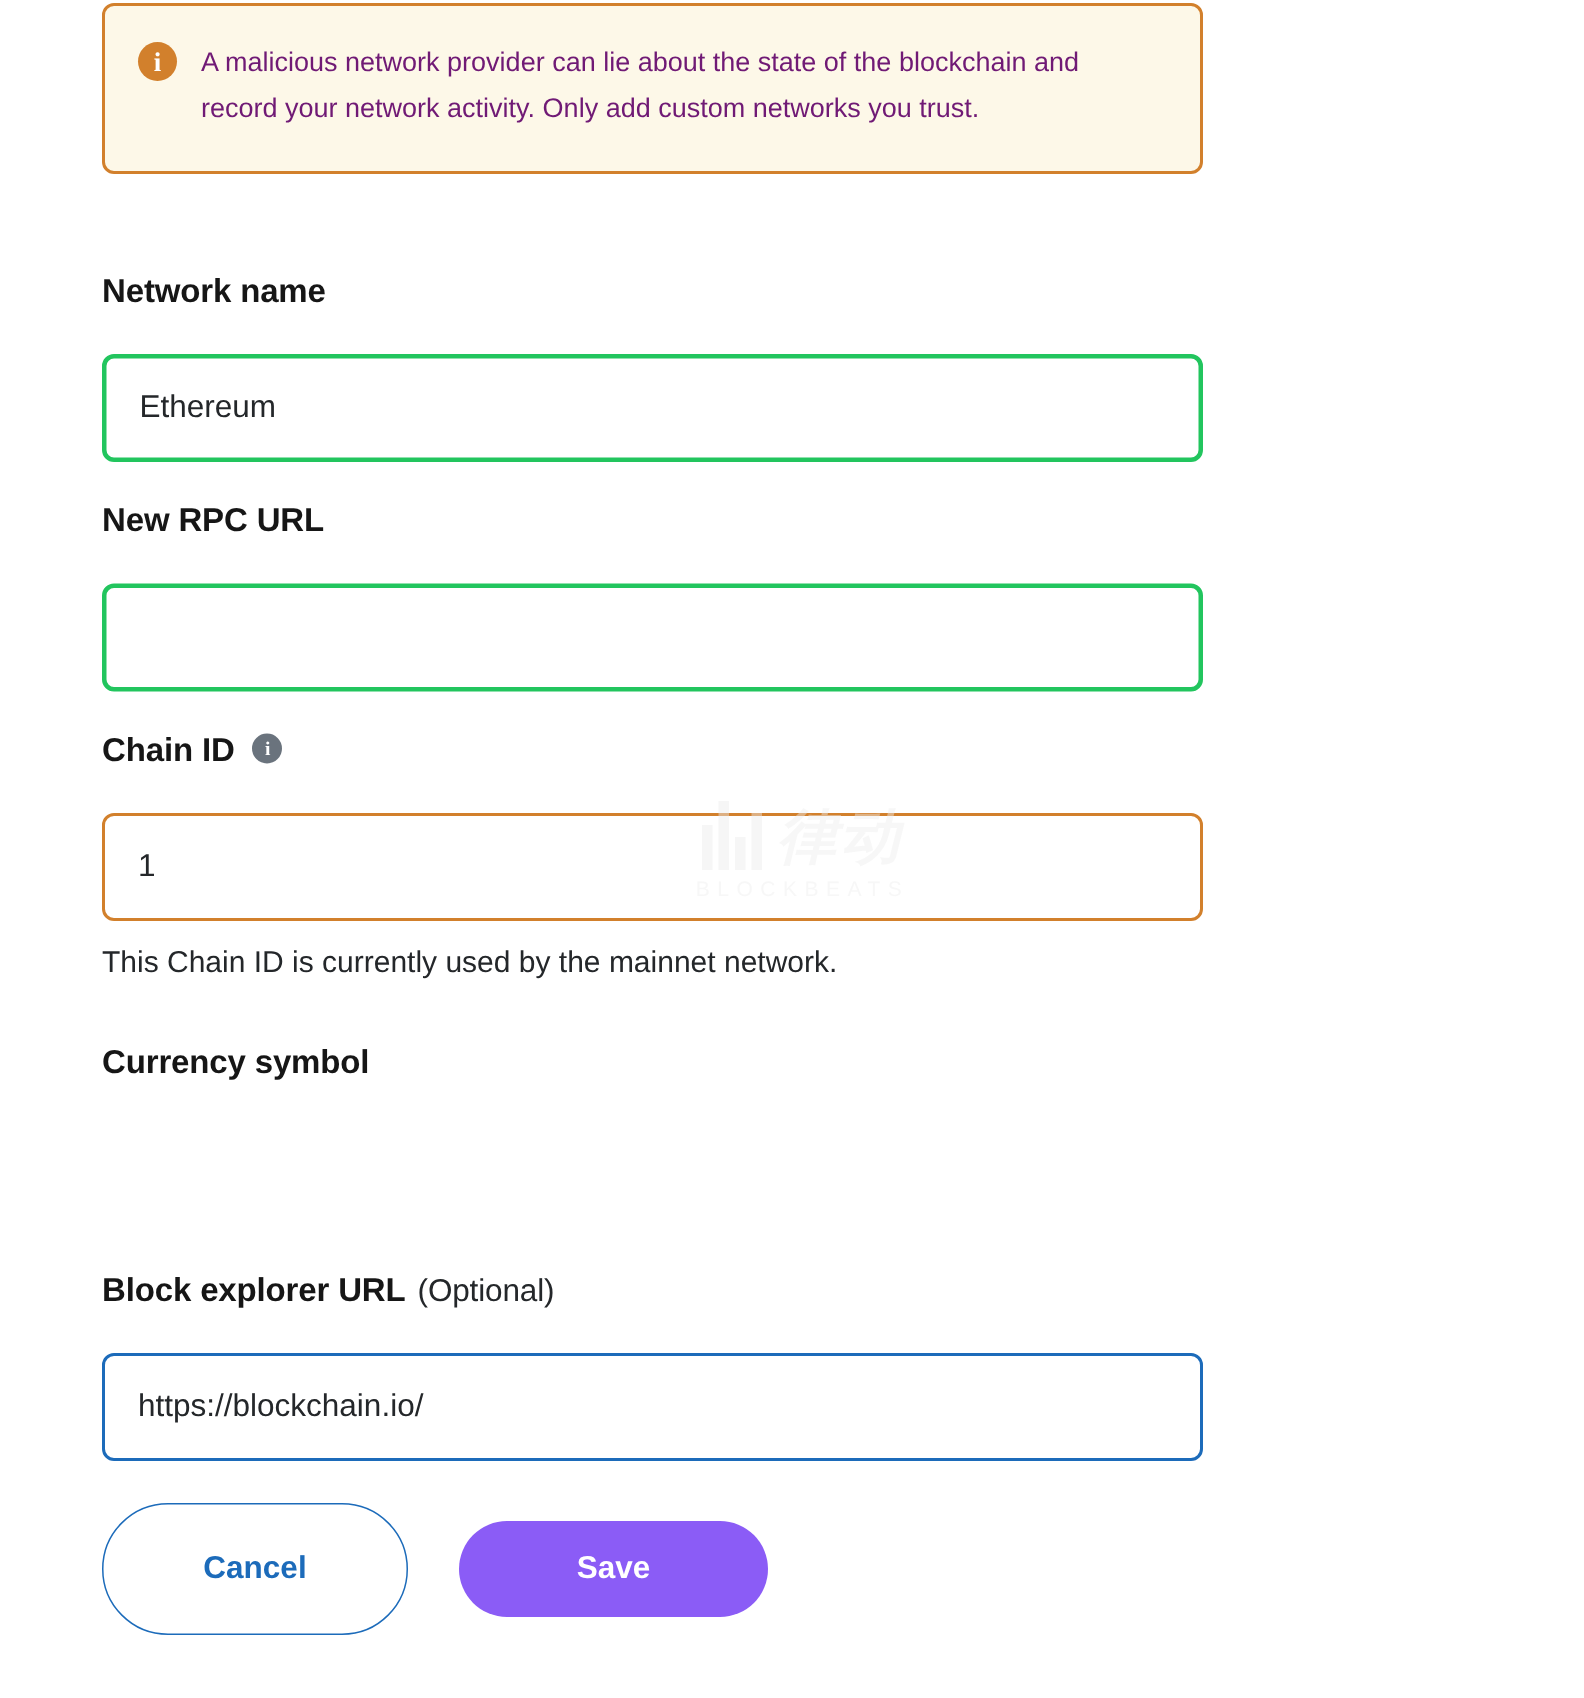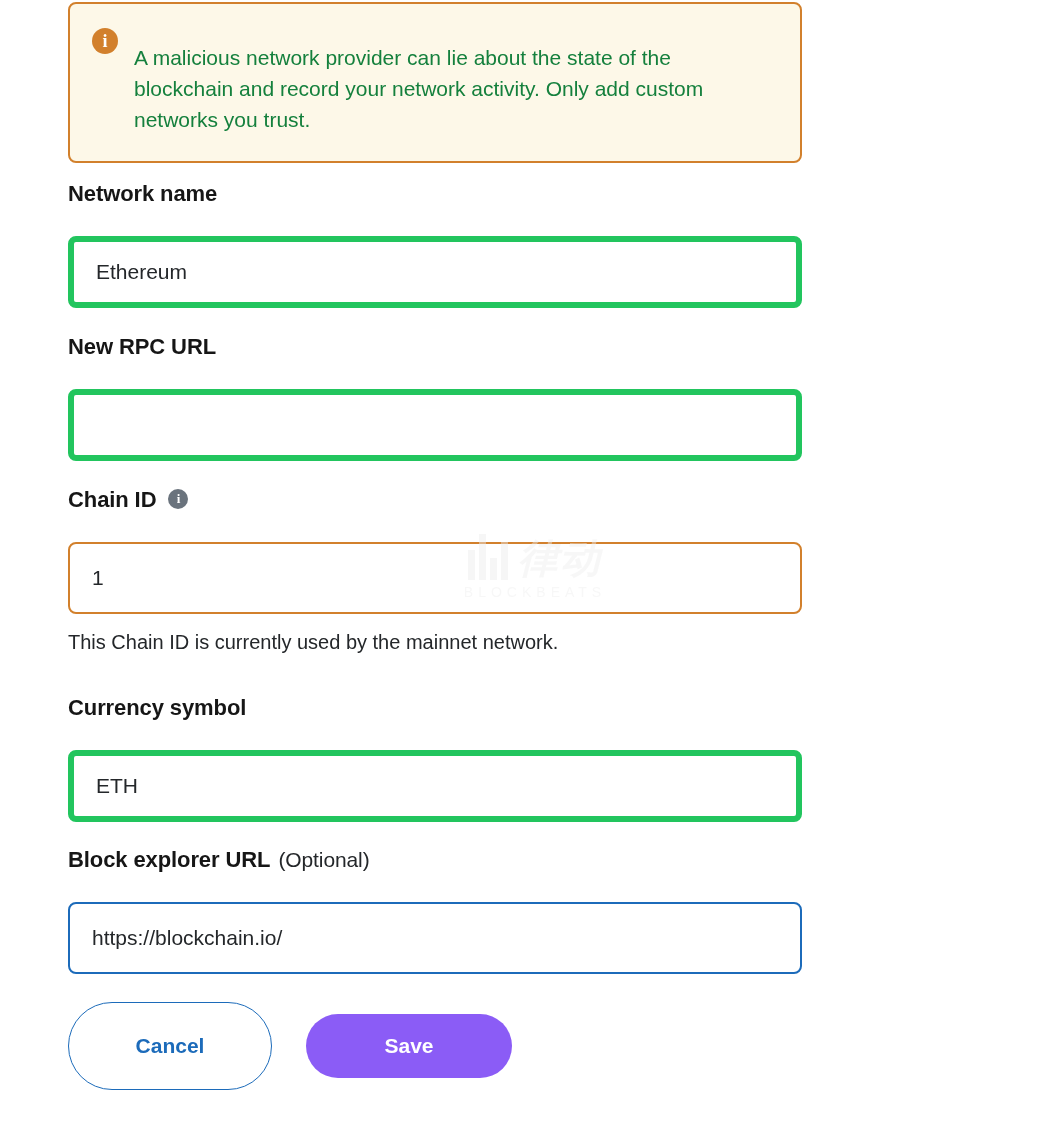--- a/index.html
+++ b/index.html
@@ -49,25 +49,24 @@
     font-size: 18px;
     font-weight: bold;
     font-family: "Liberation Serif", serif;
     display: flex;
     align-items: center;
     justify-content: center;
     line-height: 1;
     margin-top: 2px;
   }
   .warning-text {
-    font-size: 21px;
+    font-size: 18px;
     line-height: 31px;
-    color: #15803d;
+    color: #701a75;
     max-width: 640px;
-    margin-top: 16px;
   }
 
   
   .field-label {
     position: absolute;
     font-size: 22px;
     font-weight: bold;
     color: #161616;
     letter-spacing: -0.1px;
   }
@@ -94,21 +93,21 @@
     position: relative;
     top: -2px;
   }
 
   .input-box {
     position: absolute;
     left: 68px;
     width: 734px;
     height: 72px;
     box-sizing: border-box;
-    border: 6px solid #22c55e;
+    border: 3px solid #22c55e;
     border-radius: 8px;
     background: #ffffff;
     font-size: 21px;
     color: #24272a;
     padding: 0 22px;
     display: flex;
     align-items: center;
     outline: none;
     font-family: "Liberation Sans", sans-serif;
   }
@@ -227,21 +226,20 @@
   <div class="field-label" style="left:68px; top:334px;">New RPC URL</div>
   <div class="input-box" style="top:389px;"></div>
 
   <div class="field-label" style="left:68px; top:487px;">
     <span>Chain ID</span><span class="info-dot">i</span>
   </div>
   <div class="input-box highlight-warn" style="top:542px;">1</div>
   <div class="helper-text" style="top:631px;">This Chain ID is currently used by the mainnet network.</div>
 
   <div class="field-label" style="left:68px; top:695px;">Currency symbol</div>
-  <div class="input-box" style="top:750px;">ETH</div>
 
   <div class="field-label" style="left:68px; top:847px;">
     <span>Block explorer URL</span><span class="label-optional">(Optional)</span>
   </div>
   <div class="input-box highlight-focus" style="top:902px;">https://blockchain.io/</div>
 
   <div class="btn-row">
     <div class="btn btn-cancel">Cancel</div>
     <div class="btn btn-save">Save</div>
   </div>

